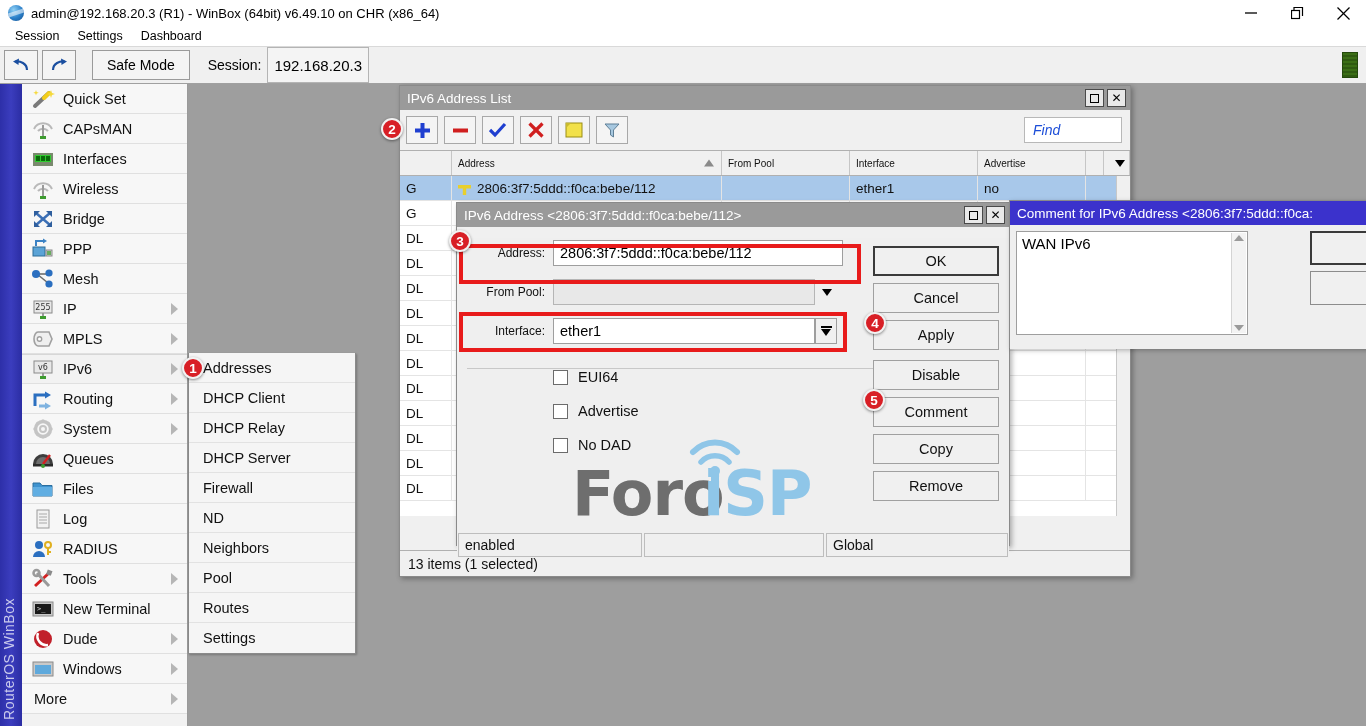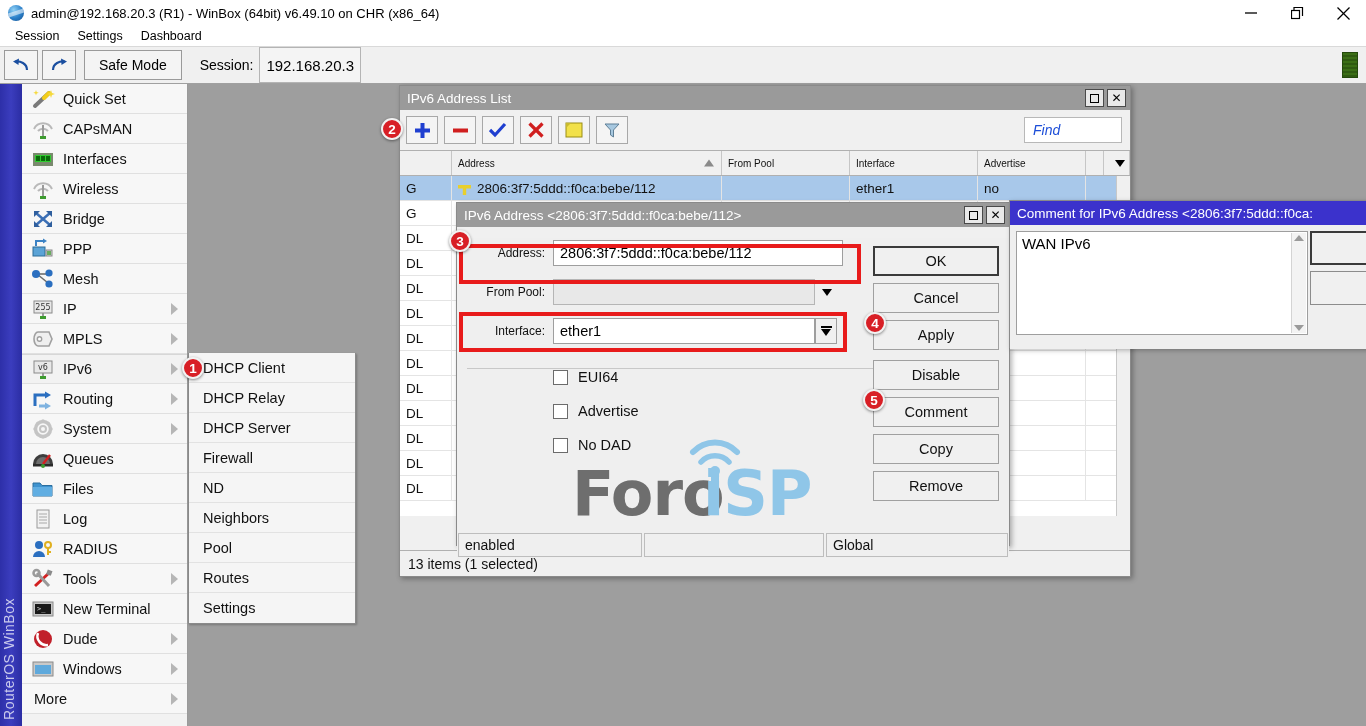--- a/index.html
+++ b/index.html
@@ -48,21 +48,21 @@
     background: #f0f0f0; border-top: 1px solid #d9d9d9; border-bottom: 1px solid #a0a0a0;
     display: flex; align-items: center; padding-left: 4px;
   }
   .tbar-btn {
     width: 34px; height: 30px; border: 1px solid #9a9a9a; background: #f4f4f4;
     margin-right: 4px; display: flex; align-items: center; justify-content: center;
   }
   .safe-mode {
     height: 30px; border: 1px solid #9a9a9a; background: #f4f4f4;
     padding: 0 14px; display: flex; align-items: center; font-size: 14px;
-    margin-left: 4px; margin-right: 18px;
+    margin-left: 12px; margin-right: 18px;
   }
   .sess-label { font-size: 14px; color: #000; margin-right: 6px; }
   .sess-box {
     height: 26px; border: 1px solid #b4b4b4; background: #f4f4f4; color: #000;
     padding: 17px 6px; display:flex; align-items:center; font-size: 15px;
   }
   .green-ind {
     margin-left: auto; margin-right: 8px; width: 16px; height: 26px;
     background: repeating-linear-gradient(to bottom,#3b6e16 0 2px,#2f5a11 2px 4px);
     border: 1px solid #24490c;
@@ -261,21 +261,21 @@
     position: absolute; left: 0; bottom: 0; font-size: 62px; font-weight: bold;
     letter-spacing: -1px; font-family: "DejaVu Sans", sans-serif;
   }
   .wm-foro { color: #6e6e6e; }
   .wm-isp { color: #8fc6e8; }
 
   
   #cmtwin { left: 1009px; top: 200px; width: 370px; height: 148px; }
   .cmt-body { background: #efefef; height: 124px; position: relative; padding: 6px; }
   .cmt-area {
-    position: absolute; left: 6px; top: 6px; width: 292px; height: 104px;
+    position: absolute; left: 6px; top: 6px; width: 232px; height: 104px;
     border: 1px solid #9e9e9e; background: #fff;
     font-size: 15px; color: #000; padding: 3px 5px;
   }
   .cmt-sb {
     position: absolute; right: 1px; top: 1px; width: 15px; bottom: 1px;
     background: #f3f3f3; border-left: 1px solid #d4d4d4;
     display: flex; flex-direction: column; justify-content: space-between;
     align-items: center; padding: 2px 0;
   }
   .sb-up { width:0;height:0;border-bottom:6px solid #9a9a9a;border-left:5px solid transparent;border-right:5px solid transparent;}
@@ -617,20 +617,21 @@
 
       <div class="sb-item more">
         <div class="sb-lbl">More</div>
         <div class="sb-arrow"></div>
       </div>
 
     </div>
   </div>
 
   <div class="submenu">
+    <div class="sm-item">Addresses</div>
     <div class="sm-item">DHCP Client</div>
     <div class="sm-item">DHCP Relay</div>
     <div class="sm-item">DHCP Server</div>
     <div class="sm-item">Firewall</div>
     <div class="sm-item">ND</div>
     <div class="sm-item">Neighbors</div>
     <div class="sm-item">Pool</div>
     <div class="sm-item">Routes</div>
     <div class="sm-item">Settings</div>
   </div>

